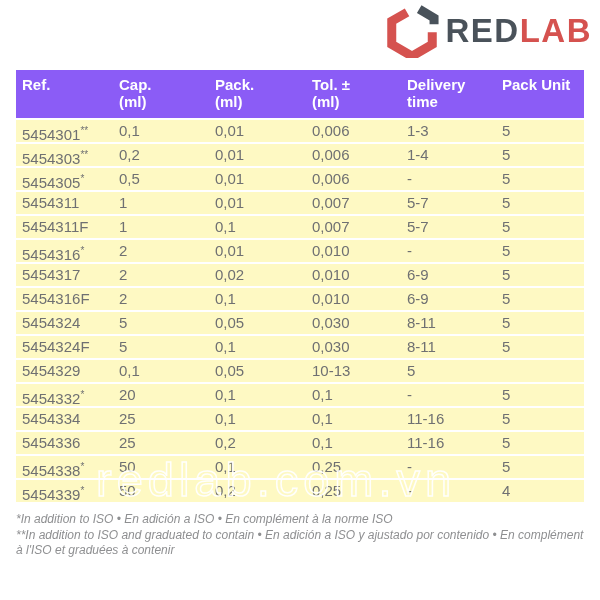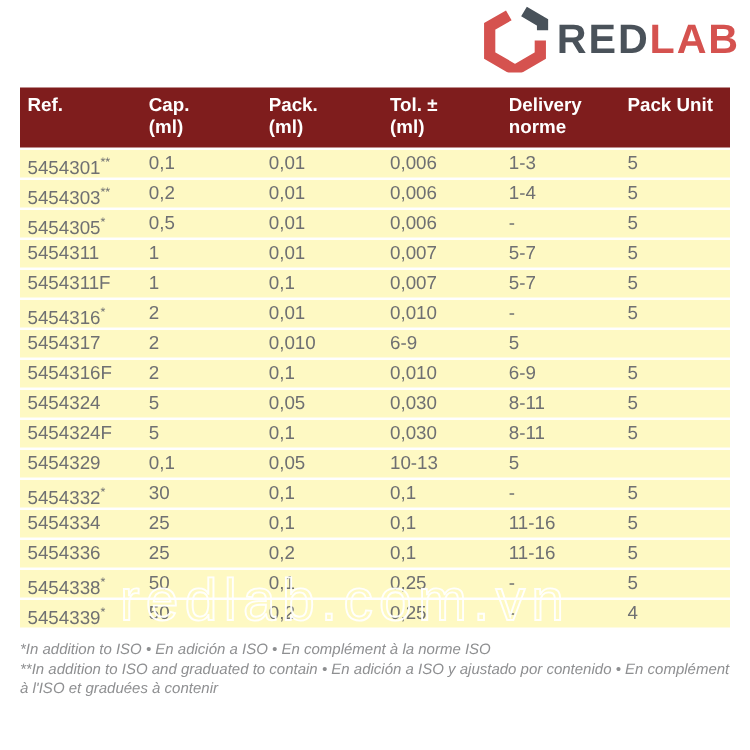--- a/index.html
+++ b/index.html
@@ -24,21 +24,21 @@
 
   
   .table-wrap {
     position:absolute; left:16px; top:70px; width:568px;
   }
   .grid-row {
     display:grid;
     grid-template-columns:97px 96px 97px 95px 95px 1fr;
   }
   .thead {
-    background:#7f1d1d;
+    background:#8b5cf6;
     height:48px;
     color:#ffffff;
   }
   .hcell {
     padding:6px 0 0 6px;
     font-weight:bold;
     font-size:15px;
     line-height:17px;
     color:#ffffff;
   }
@@ -101,21 +101,21 @@
       <div class="hcell">
         <div>Pack.</div>
         <div>(ml)</div>
       </div>
       <div class="hcell">
         <div>Tol. ±</div>
         <div>(ml)</div>
       </div>
       <div class="hcell">
         <div>Delivery</div>
-        <div>norme</div>
+        <div>time</div>
       </div>
       <div class="hcell">
         <div>Pack Unit</div>
       </div>
     </div>
   <div id="tbody">
       <div class="trow grid-row">
         <div class="tcell">5454301<sup>**</sup></div>
         <div class="tcell">0,1</div>
         <div class="tcell">0,01</div>
@@ -159,20 +159,21 @@
         <div class="tcell">5454316<sup>*</sup></div>
         <div class="tcell">2</div>
         <div class="tcell">0,01</div>
         <div class="tcell">0,010</div>
         <div class="tcell">-</div>
         <div class="tcell">5</div>
       </div>
       <div class="trow grid-row">
         <div class="tcell">5454317</div>
         <div class="tcell">2</div>
+        <div class="tcell">0,02</div>
         <div class="tcell">0,010</div>
         <div class="tcell">6-9</div>
         <div class="tcell">5</div>
       </div>
       <div class="trow grid-row">
         <div class="tcell">5454316F</div>
         <div class="tcell">2</div>
         <div class="tcell">0,1</div>
         <div class="tcell">0,010</div>
         <div class="tcell">6-9</div>
@@ -196,21 +197,21 @@
       </div>
       <div class="trow grid-row">
         <div class="tcell">5454329</div>
         <div class="tcell">0,1</div>
         <div class="tcell">0,05</div>
         <div class="tcell">10-13</div>
         <div class="tcell">5</div>
       </div>
       <div class="trow grid-row">
         <div class="tcell">5454332<sup>*</sup></div>
-        <div class="tcell">30</div>
+        <div class="tcell">20</div>
         <div class="tcell">0,1</div>
         <div class="tcell">0,1</div>
         <div class="tcell">-</div>
         <div class="tcell">5</div>
       </div>
       <div class="trow grid-row">
         <div class="tcell">5454334</div>
         <div class="tcell">25</div>
         <div class="tcell">0,1</div>
         <div class="tcell">0,1</div>

